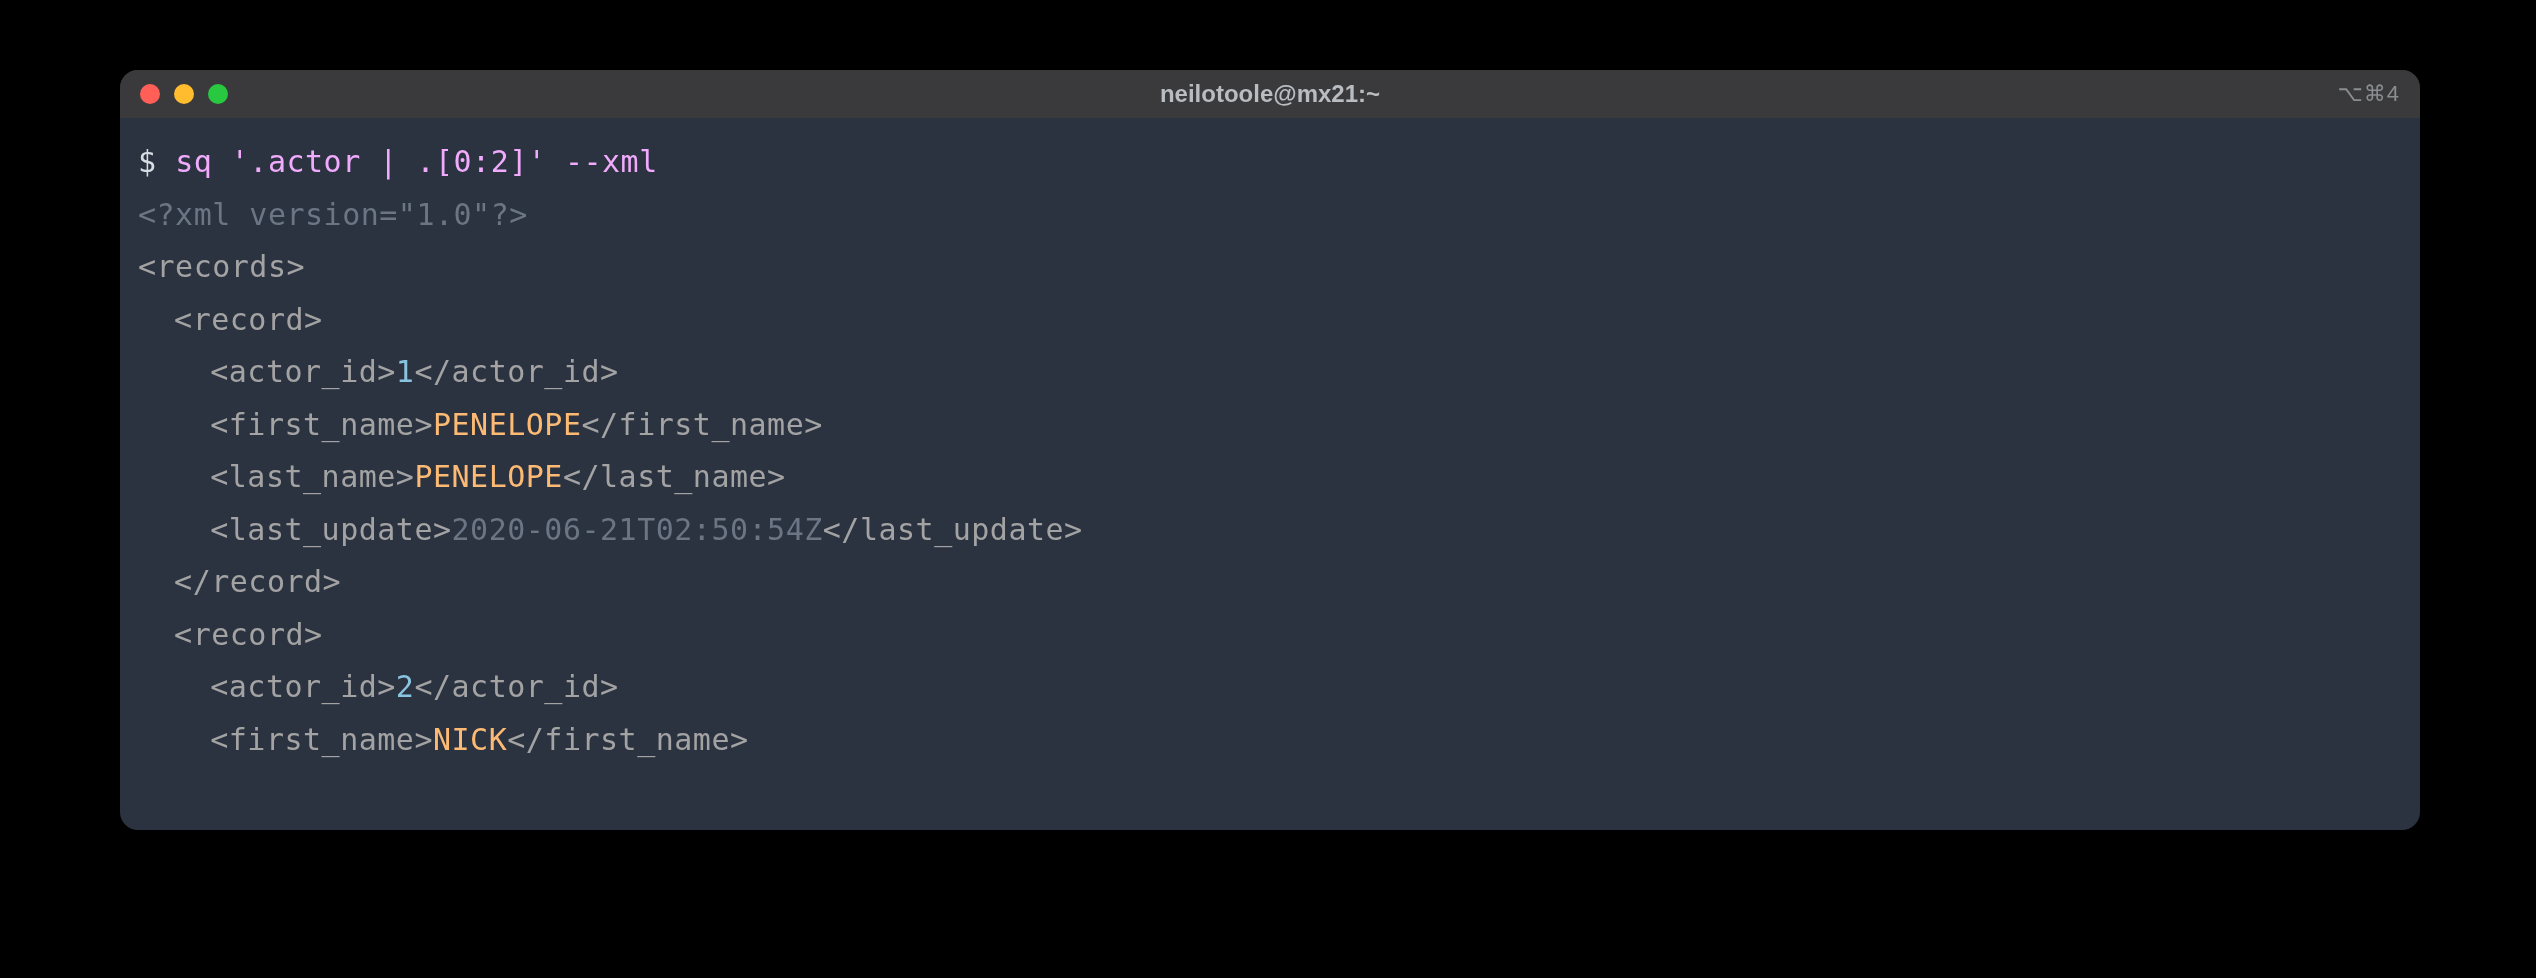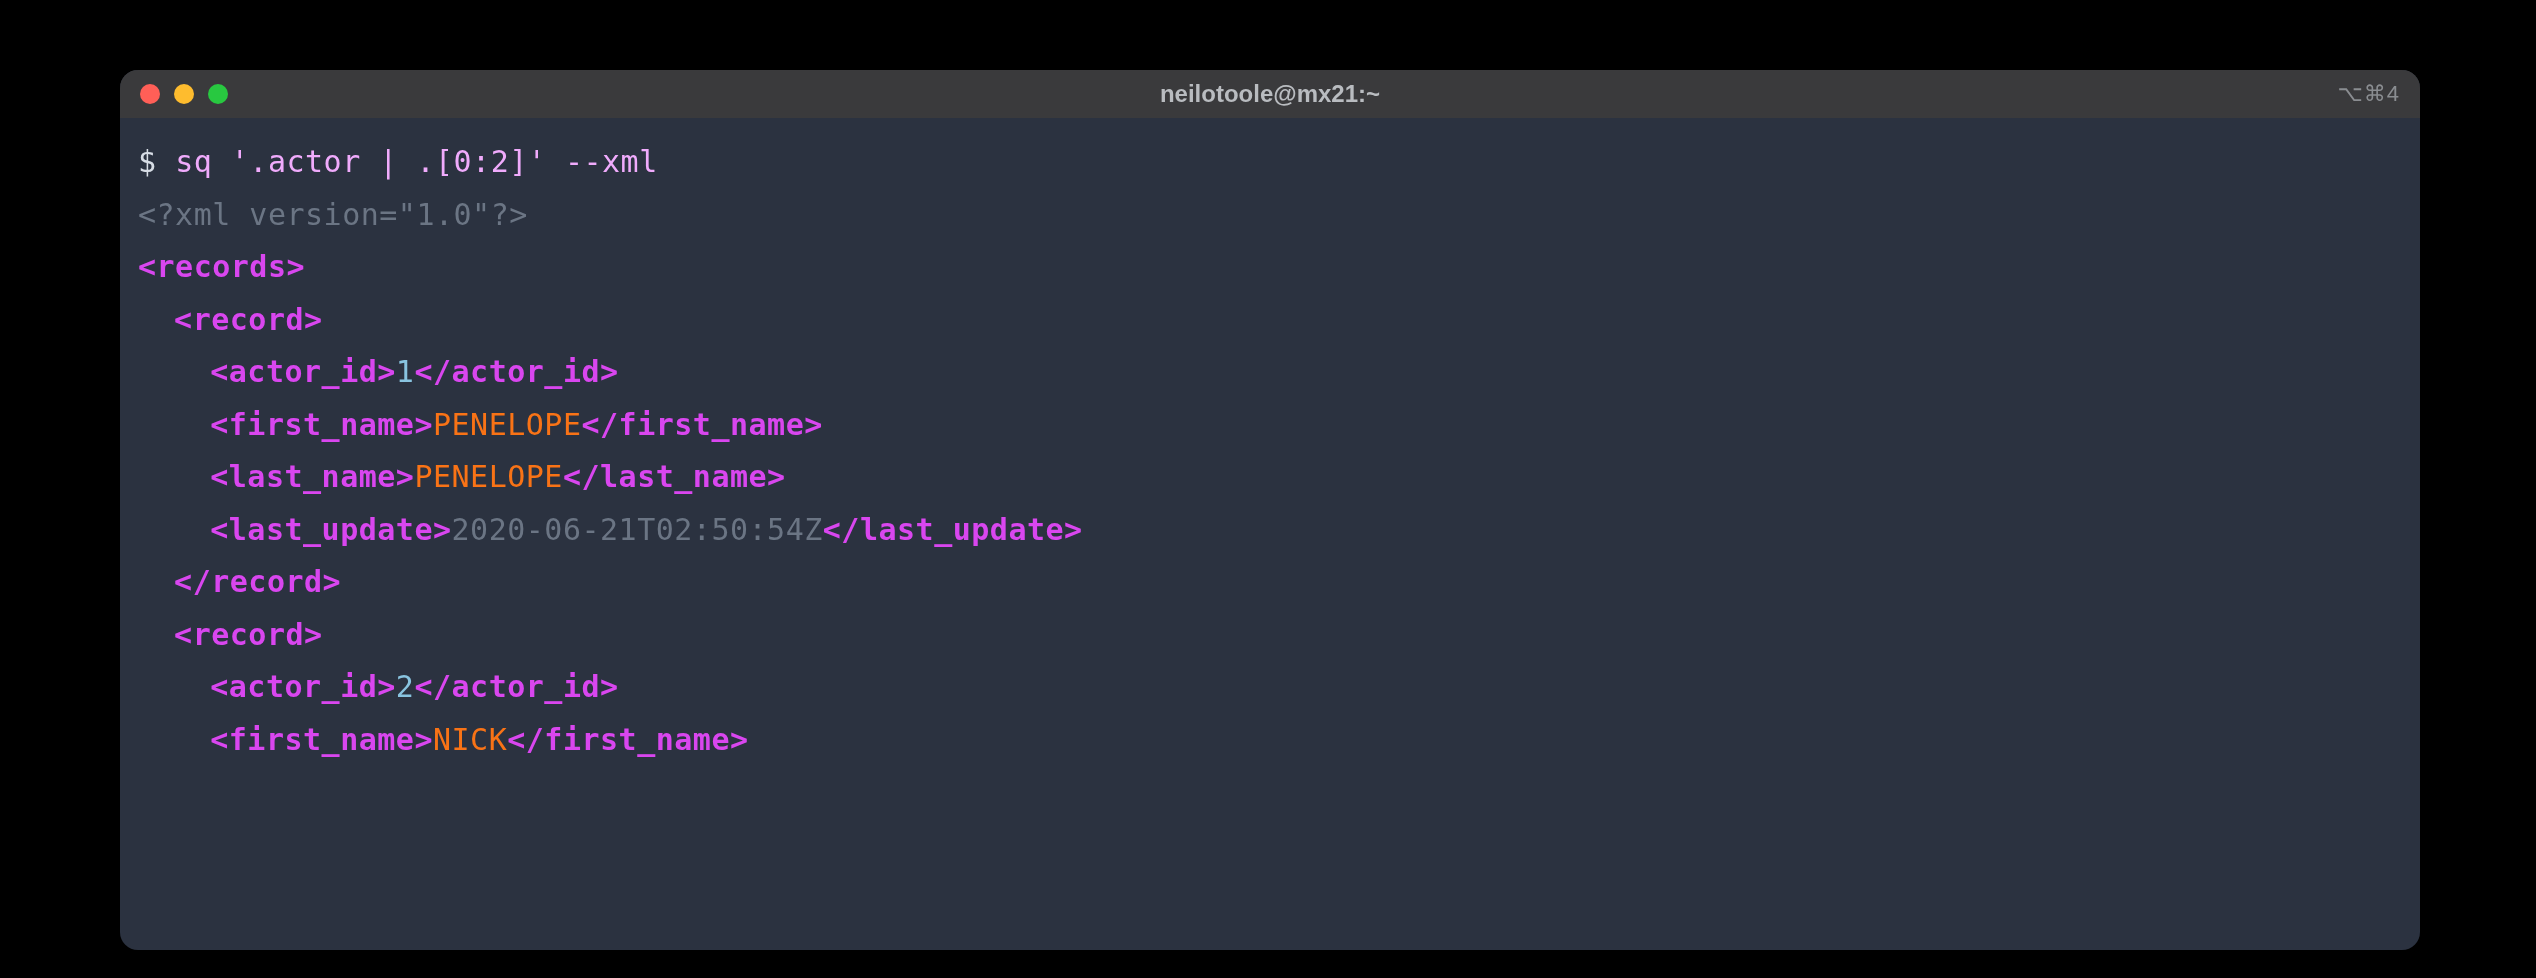--- a/index.html
+++ b/index.html
@@ -10,21 +10,21 @@
     display: flex;
     align-items: flex-start;
     justify-content: flex-start;
     font-family: "SF Mono", "Menlo", "Consolas", monospace;
   }
   .terminal-window {
     position: absolute;
     left: 120px;
     top: 70px;
     width: 2300px;
-    height: 880px;
+    height: 760px;
     background: #2b3240;
     border-radius: 18px;
     overflow: hidden;
     box-shadow: 0 30px 80px rgba(0,0,0,0.6);
   }
   .titlebar {
     height: 48px;
     background: #3a3a3c;
     display: flex;
     align-items: center;
@@ -64,23 +64,23 @@
     padding: 18px 18px;
     font-size: 30px;
     line-height: 1.75;
     color: #c5ccd6;
     white-space: pre;
     letter-spacing: 0.5px;
   }
   .prompt-dollar { color: #d7dde5; }
   .cmd { color: #f0abfc; }
   .dim { color: #6b7584; }
-  .tag { color: #d946ef; font-weight: bold; }
+  .tag { color: #a3a3a3; }
   .num { color: #89c4e0; }
-  .str { color: #f97316; }
+  .str { color: #fdba74; }
   .indent1 { display:inline-block; width: 2ch; }
   .indent2 { display:inline-block; width: 4ch; }
 </style>
 </head>
 <body>
 
 <div class="terminal-window">
   <div class="titlebar">
     <div class="traffic-lights">
       <div class="traffic-light tl-close"></div>

